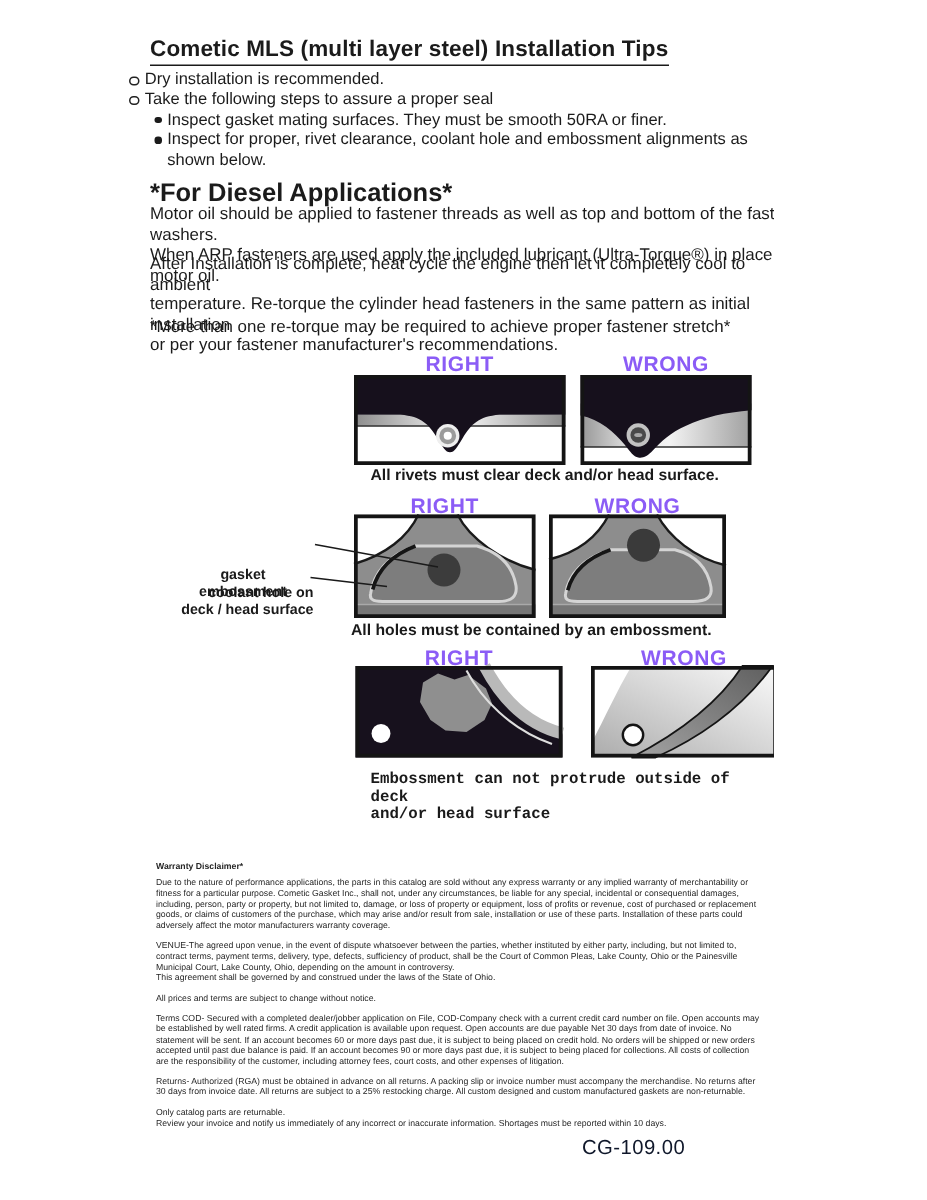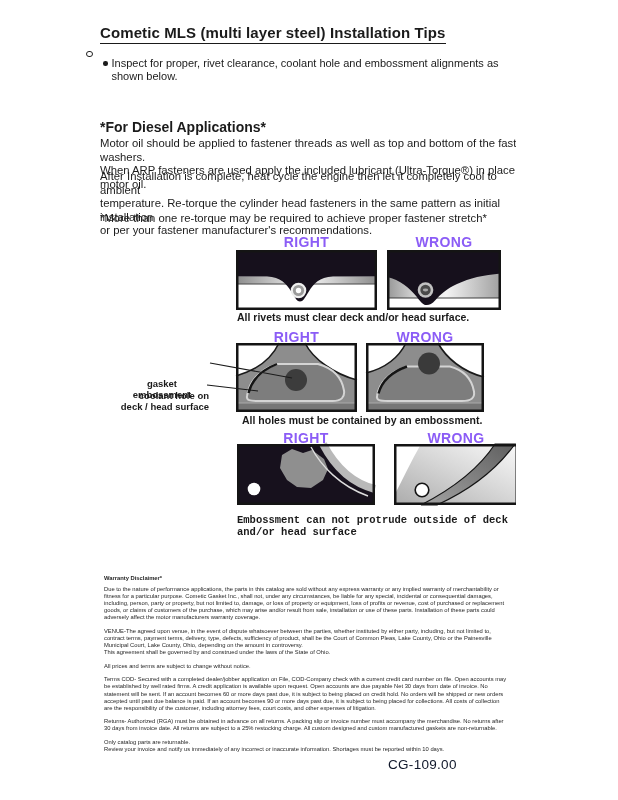--- a/index.html
+++ b/index.html
@@ -6,48 +6,57 @@
   .page{position:relative;width:516px;height:800px;background:#ffffff;overflow:hidden;
         font-family:"Liberation Sans", sans-serif;color:#1b1b1b;}
   .abs{position:absolute;}
   .title{left:100px;top:24px;font-size:15px;font-weight:bold;letter-spacing:0.1px;}
   .title span{display:inline-block;border-bottom:1.6px solid #1a1a1a;padding-bottom:2px;}
   .bullets{left:86px;top:47px;font-size:11px;line-height:13.4px;}
   .b-row{display:flex;align-items:flex-start;}
   .b-dot{width:4.5px;height:4.5px;border:1px solid #222;border-radius:50%;margin:3.5px 4px 0 0;flex:0 0 auto;}
   .sb-row{display:flex;align-items:flex-start;margin-left:17px;}
   .sb-dot{width:4.5px;height:4.5px;background:#1b1b1b;border-radius:50%;margin:4px 4px 0 0;flex:0 0 auto;}
-  .diesel-h{left:100px;top:119px;font-size:14px;font-weight:bold;}
+  .diesel-h{left:100px;top:119px;font-size:17px;font-weight:bold;}
   .para{left:100px;font-size:11.3px;line-height:13.5px;white-space:pre-line;width:440px;}
   .p1{top:137px;}
   .p2{top:170px;}
   .note{top:212px;}
   .dw-label{font-size:14px;font-weight:bold;text-align:center;letter-spacing:0.4px;color:#8b5cf6;}
   .diag{display:block;}
-  .caption{font-size:10.5px;font-weight:bold;color:#1a1a1a;line-height:11.5px;white-space:pre-line;}
+  .caption{font-size:10.5px;font-weight:bold;color:#1a1a1a;line-height:11.5px;white-space:pre-line;margin-left:10px;}
   .leader-label{font-size:9.5px;font-weight:bold;text-align:right;line-height:10.5px;white-space:pre-line;color:#1a1a1a;}
   .legal{left:104px;top:574px;width:860px;transform:scale(0.5);transform-origin:0 0;
          font-size:11.6px;line-height:14.2px;color:#262626;}
   .legal p{margin:0 0 13px 0;white-space:pre-line;}
   .legal .lh{font-weight:bold;margin:0 0 8px 0;}
   .pagecode{left:388px;top:757px;font-size:13.5px;letter-spacing:0.3px;color:#0f172a;}
   svg{overflow:visible;}
 </style>
 </head>
 <body>
 
 <div class="page">
 
   <div class="abs title">
     <span>Cometic MLS (multi layer steel) Installation Tips</span>
   </div>
 
   <div class="abs bullets">
     <div class="b-row">
       <span class="b-dot"></span>
+      <span>Dry installation is recommended.</span>
+    </div>
+    <div class="b-row">
+      <span class="b-dot"></span>
+      <span>Take the following steps to assure a proper seal</span>
+    </div>
+    <div class="sb-row">
+      <span class="sb-dot"></span>
+      <span>Inspect gasket mating surfaces.  They must be smooth 50RA or finer.</span>
     </div>
     <div class="sb-row">
       <span class="sb-dot"></span>
       <span>Inspect for proper, rivet clearance, coolant hole and embossment alignments as shown below.</span>
     </div>
   </div>
 
   <div class="abs diesel-h">*For Diesel Applications*</div>
   <div class="abs para p1">Motor oil should be applied to fastener threads as well as top and bottom of the fastener washers.
 When ARP fasteners are used apply the included lubricant (Ultra-Torque®) in place of motor oil.</div>
@@ -132,21 +141,21 @@
     <path d="M12.5,50.5 C15.5,39 24,29.5 41,23.5" fill="none" stroke="#151515" stroke-width="2.4"></path>
     <circle cx="63" cy="20.5" r="11" fill="#3a3a3a"></circle>
     <rect x="1.25" y="1.25" width="115.5" height="66.5" fill="none" stroke="#141414" stroke-width="2.5"></rect>
   </svg>
 
   <svg class="abs" style="left:0;top:0;pointer-events:none;" width="618" height="800" viewBox="0 0 618 800">
     <line x1="210" y1="363" x2="292" y2="378" stroke="#1a1a1a" stroke-width="1.1"></line>
     <line x1="207" y1="385" x2="258" y2="391" stroke="#1a1a1a" stroke-width="1.1"></line>
   </svg>
 
-  <div class="abs caption" style="left:242px;top:415px;">All holes must be contained by an embossment.</div>
+  <div class="abs caption" style="left:224px;top:415px;">All holes must be contained by an embossment.</div>
 
   <div class="abs dw-label" style="left:237px;top:430px;width:138px;">RIGHT</div>
   <div class="abs dw-label" style="left:394px;top:430px;width:124px;">WRONG</div>
 
   <svg class="abs diag" style="left:237px;top:444px;" width="138" height="61" viewBox="0 0 138 61">
     <rect width="138" height="61" fill="#17111d"></rect>
     <path d="M86,0 H138 V45 C114,39 97,21 86,0 Z" fill="#ffffff"></path>
     <path d="M86,0 C97,21 114,39 138,45" fill="none" stroke="#b9b9b9" stroke-width="8"></path>
     <polygon points="45,11 55,5 66,9 75,6 87,15 91,25 86,36 74,44 60,43 50,36 43,24" fill="#8f8f8f"></polygon>
     <path d="M74,3 C84,22 103,42 131,52" fill="none" stroke="#dedede" stroke-width="1.4"></path>

